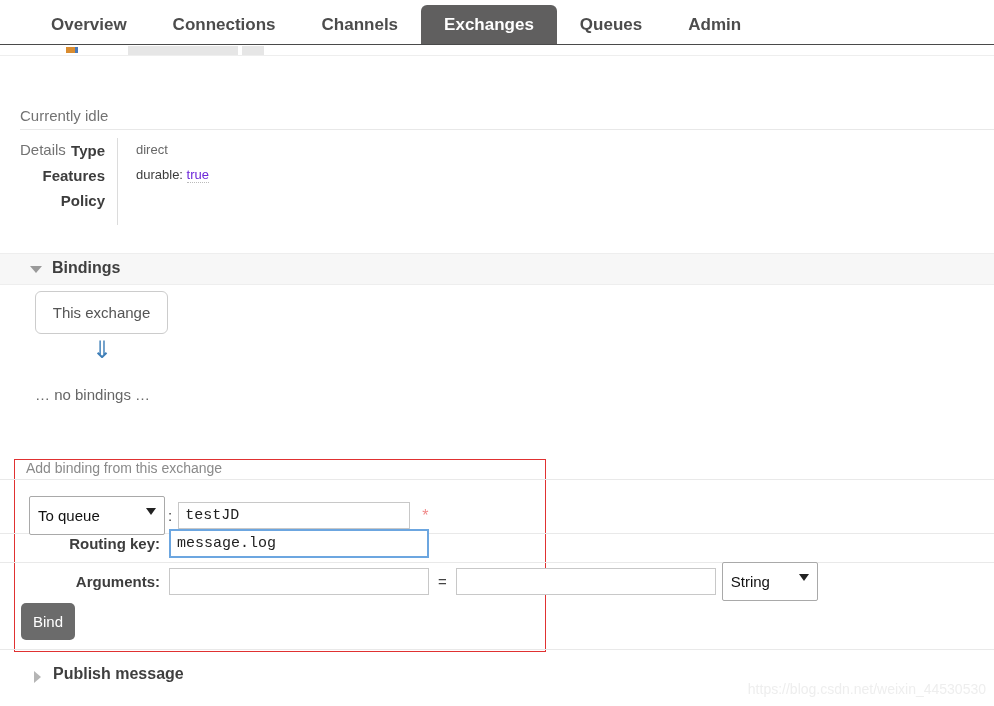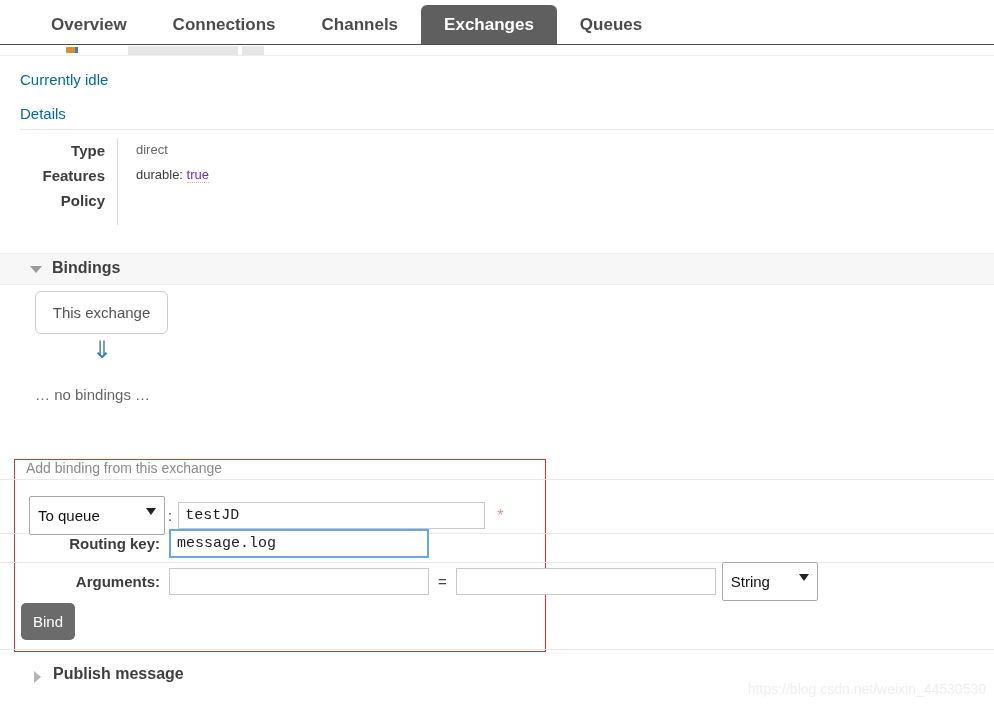--- a/index.html
+++ b/index.html
@@ -84,22 +84,23 @@
     left: 0; bottom: 0;
     width: 994px; height: 1px;
     background: #eeeeee;
   }
 
   
   .pageline {
     position: absolute;
     left: 20px;
     font-size: 15px;
-    color: #0369a1;
+    color: #737373;
     white-space: nowrap;
+    margin-top: 36px;
   }
   #currently-idle { top: 71px; }
   #details-label  { top: 105px; }
   #details-rule {
     position: absolute;
     left: 20px; top: 129px;
     width: 974px; height: 1px;
     background: #e8e8e8;
   }
 
@@ -277,21 +278,21 @@
     font-size: 15px;
     color: #222222;
     border: 1px solid #c8c8c8;
     background: #ffffff;
     padding: 4px 6px;
     box-sizing: border-box;
     height: 27px;
     outline: none;
     border-radius: 0;
   }
-  #dest-input { width: 307px; }
+  #dest-input { width: 232px; }
   #rkey-input {
     width: 260px;
     height: 29px;
     border: 2px solid #6ca6e0;
   }
   #args-key-input { width: 260px; }
   #args-val-input { width: 260px; }
 
   .reqstar {
     color: #f08a8a;
@@ -354,20 +355,21 @@
 </head>
 <body>
 
 <div id="nav">
   <div class="tabs">
     <div class="tab">Overview</div>
     <div class="tab">Connections</div>
     <div class="tab">Channels</div>
     <div class="tab active">Exchanges</div>
     <div class="tab">Queues</div>
+    <div class="tab">Admin</div>
   </div>
   <div class="navrule"></div>
 </div>
 
 <div id="cutstrip">
   <div class="mark"></div>
   <div class="cell c1"></div>
   <div class="cell c2"></div>
   <div class="baseline"></div>
 </div>

